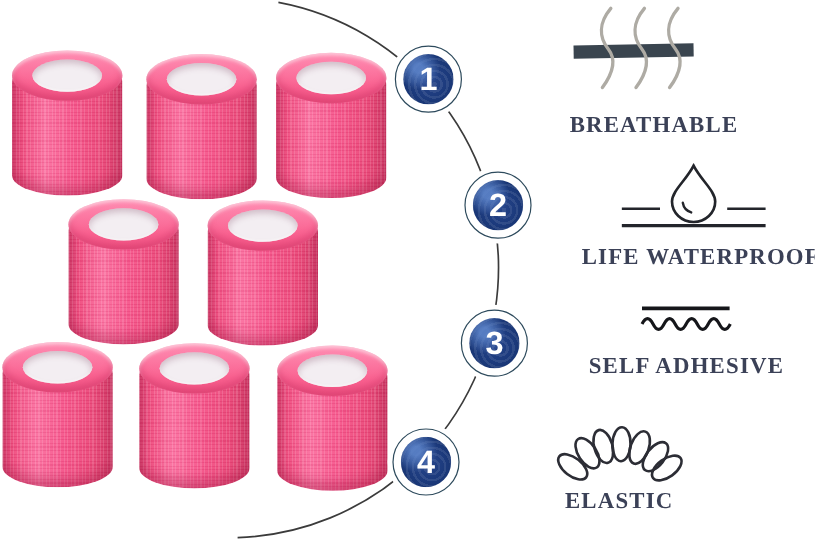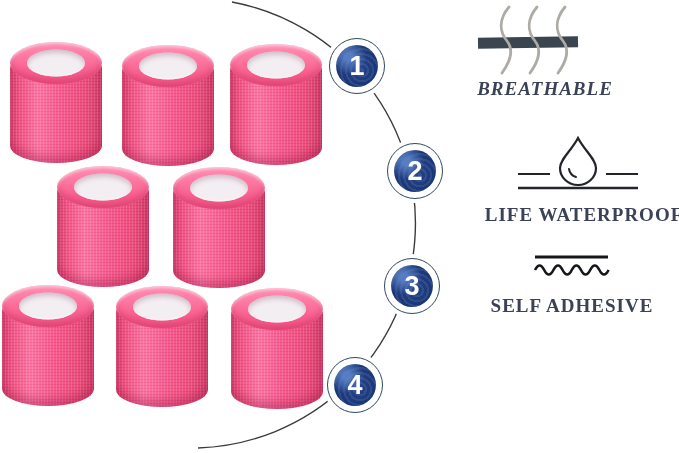--- a/index.html
+++ b/index.html
@@ -37,21 +37,21 @@
   
   .feature{position:absolute;z-index:2;display:flex;flex-direction:column;align-items:center;}
   .f-label{font-family:"Liberation Serif",serif;font-weight:700;font-size:19px;letter-spacing:1px;
     color:var(--label-color,#3b4157);white-space:nowrap;text-align:center;}
   #feature-breathable{left:453px;top:4px;width:184px;}
   #feature-waterproof{left:492px;top:136px;width:184px;}
   #feature-waterproof .f-label{margin-top:6px;}
   #feature-self-adhesive{left:480px;top:253px;width:184px;}
   #feature-self-adhesive .f-label{margin-top:16px;}
   #feature-elastic{left:434px;top:339px;width:164px;}
-  #feature-breathable .f-label{margin-top:2px;font-style:italic;}
+  #feature-breathable .f-label{margin-top:18px;}
 </style>
 </head>
 <body>
 
 <div class="stage">
 
   <div class="roll" style="left:10px;top:42px">
       <div class="roll-body"></div>
       <div class="roll-cap">
         <div class="roll-core"></div>
@@ -147,14 +147,28 @@
   </div>
 
   <div class="feature" id="feature-self-adhesive">
     <svg width="80" height="26" viewBox="0 0 80 26">
       <line x1="3" y1="4" x2="76" y2="4" stroke="#15161a" stroke-width="3.2"></line>
       <path d="M3,17 q4.6,-9 9.2,0 t9.2,0 t9.2,0 t9.2,0 t9.2,0 t9.2,0 t9.2,0 t9.2,0" fill="none" stroke="#15161a" stroke-width="2.6"></path>
     </svg>
     <div class="f-label">SELF ADHESIVE</div>
   </div>
 
+  <div class="feature" id="feature-elastic">
+    <svg width="116" height="68" viewBox="0 0 122 72">
+      <g fill="none" stroke="#2c2d35" stroke-width="2.3">
+        <ellipse cx="20" cy="53" rx="8" ry="15" transform="rotate(-52 20 53)"></ellipse>
+        <ellipse cx="33" cy="41" rx="8" ry="15" transform="rotate(-33 33 41)"></ellipse>
+        <ellipse cx="47" cy="35" rx="8" ry="15" transform="rotate(-16 47 35)"></ellipse>
+        <ellipse cx="63" cy="33" rx="8" ry="15" transform="rotate(2 63 33)"></ellipse>
+        <ellipse cx="79" cy="36" rx="8" ry="15" transform="rotate(20 79 36)"></ellipse>
+        <ellipse cx="93" cy="44" rx="8" ry="15" transform="rotate(38 93 44)"></ellipse>
+        <ellipse cx="103" cy="54" rx="8" ry="15" transform="rotate(54 103 54)"></ellipse>
+      </g>
+    </svg>
+    <div class="f-label">ELASTIC</div>
+  </div>
 
 </div>
 
 </body></html>

